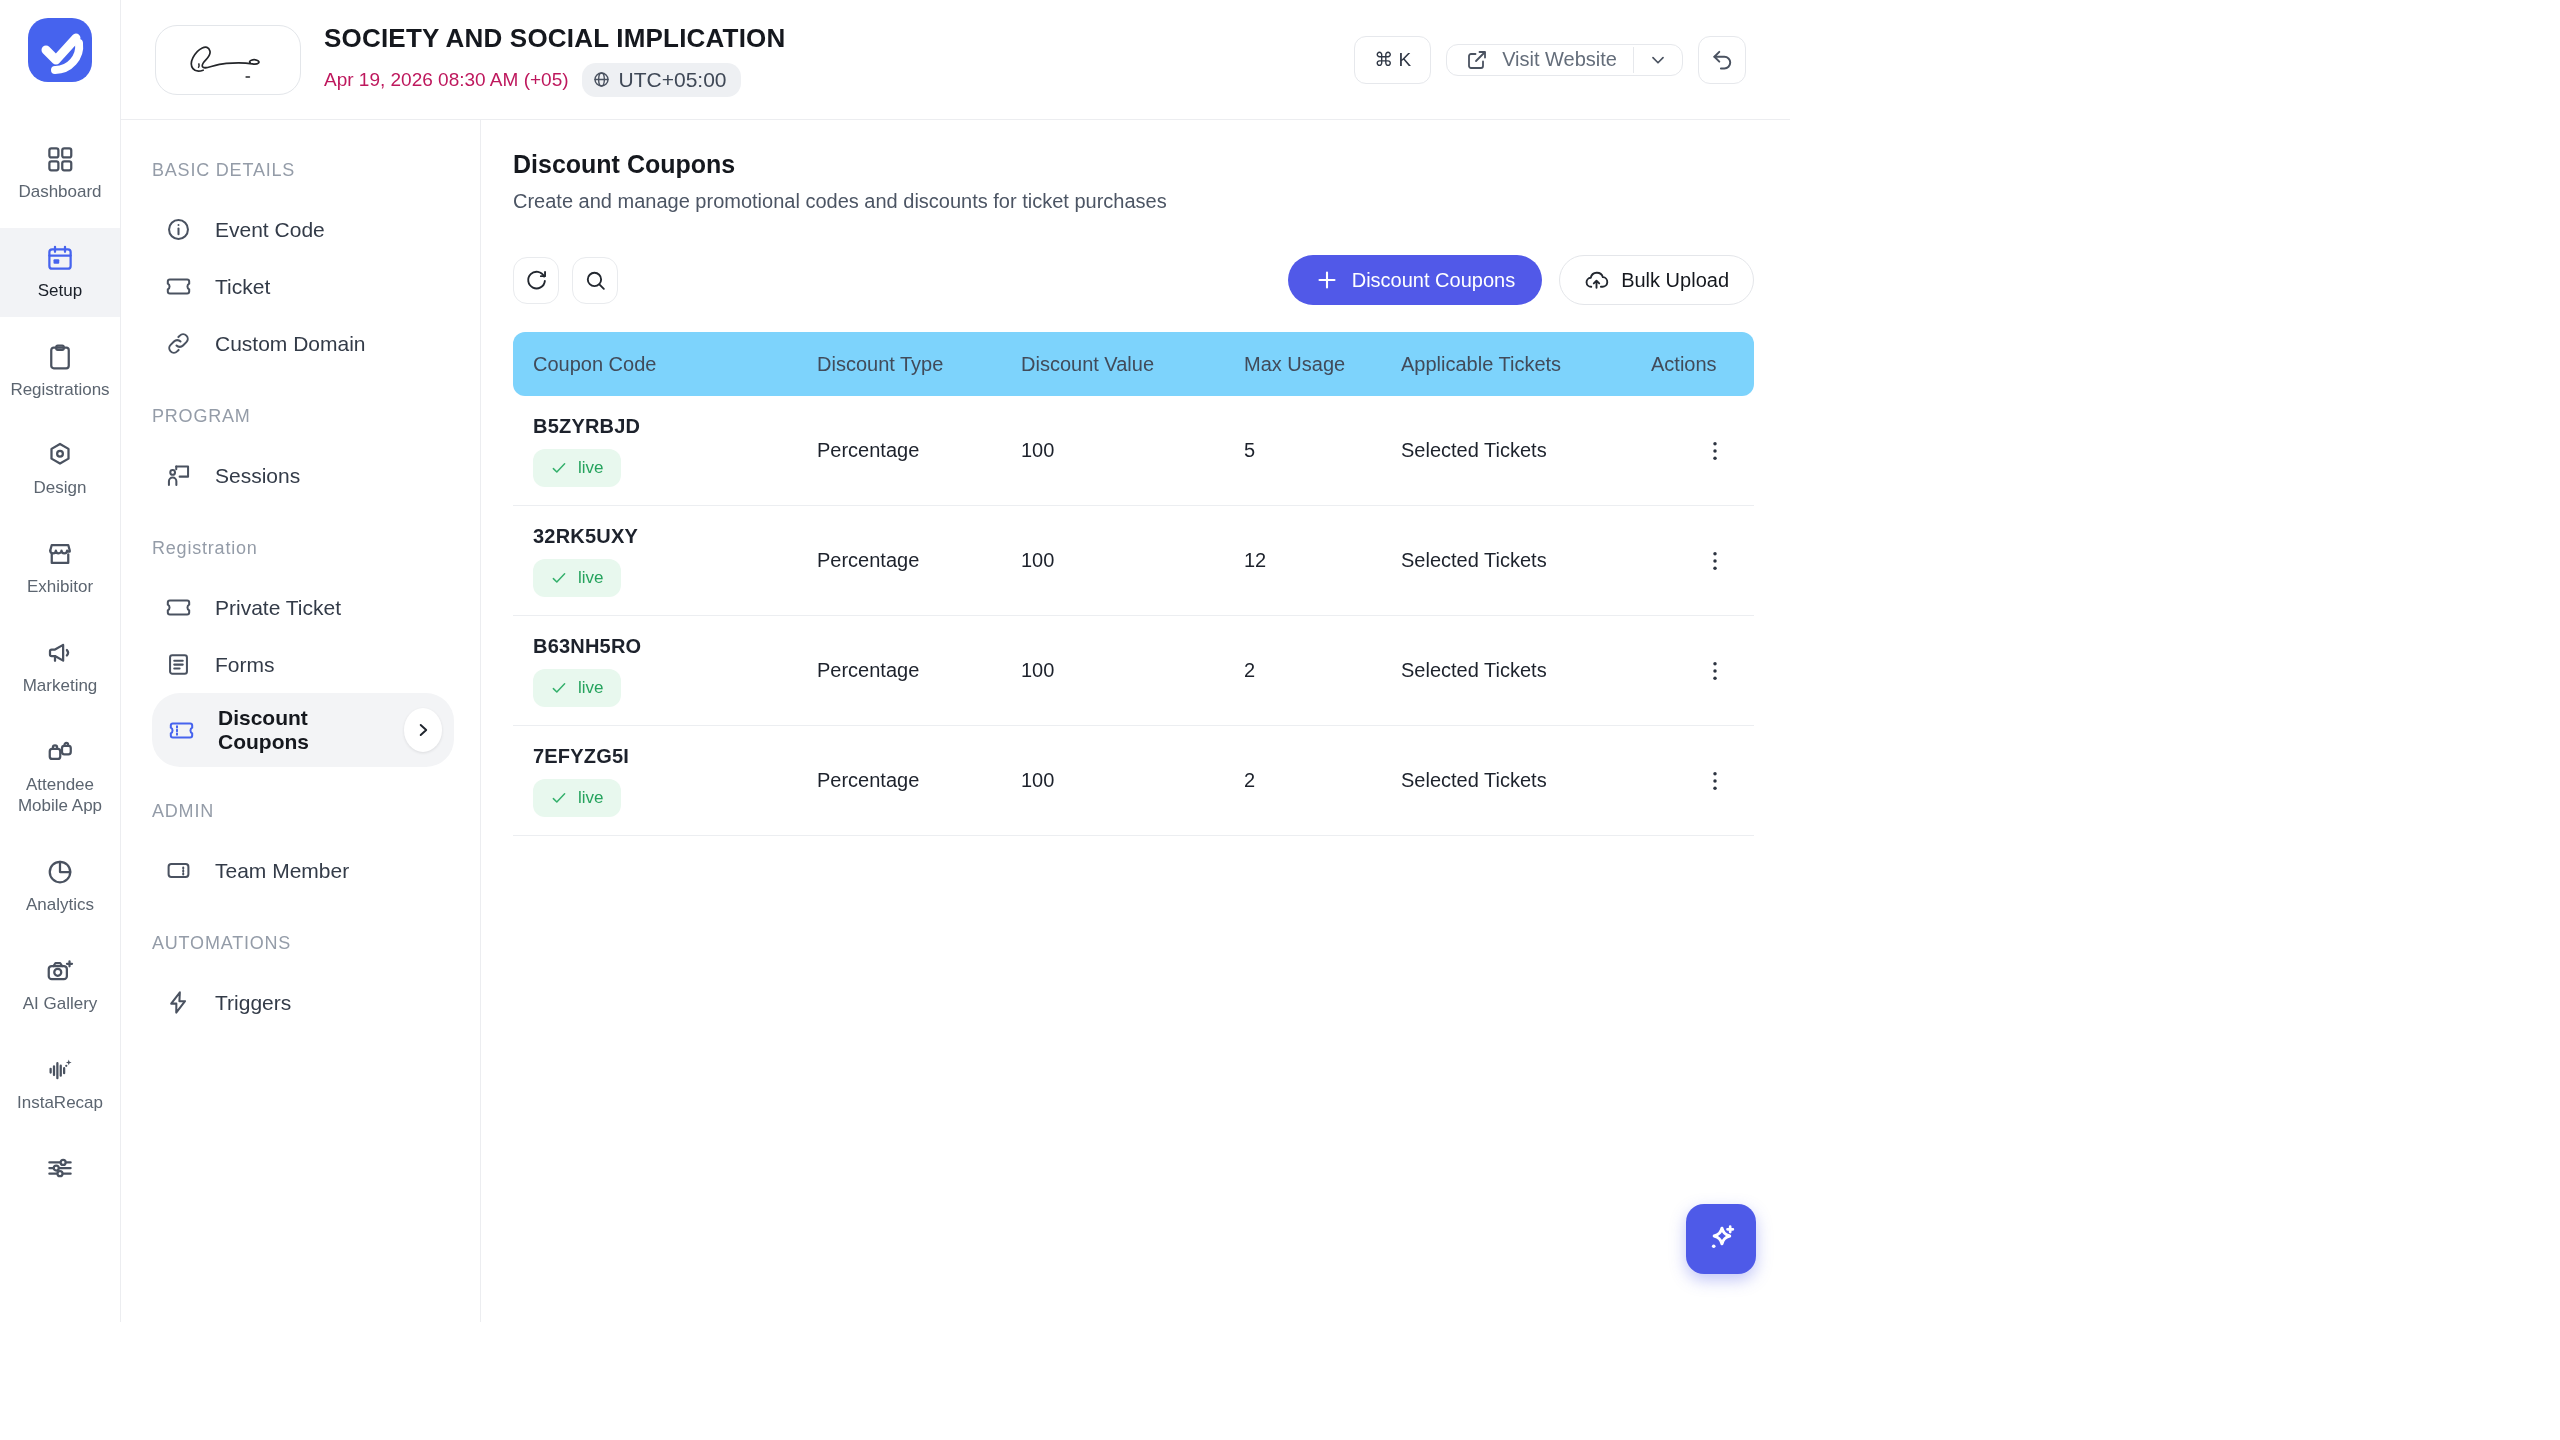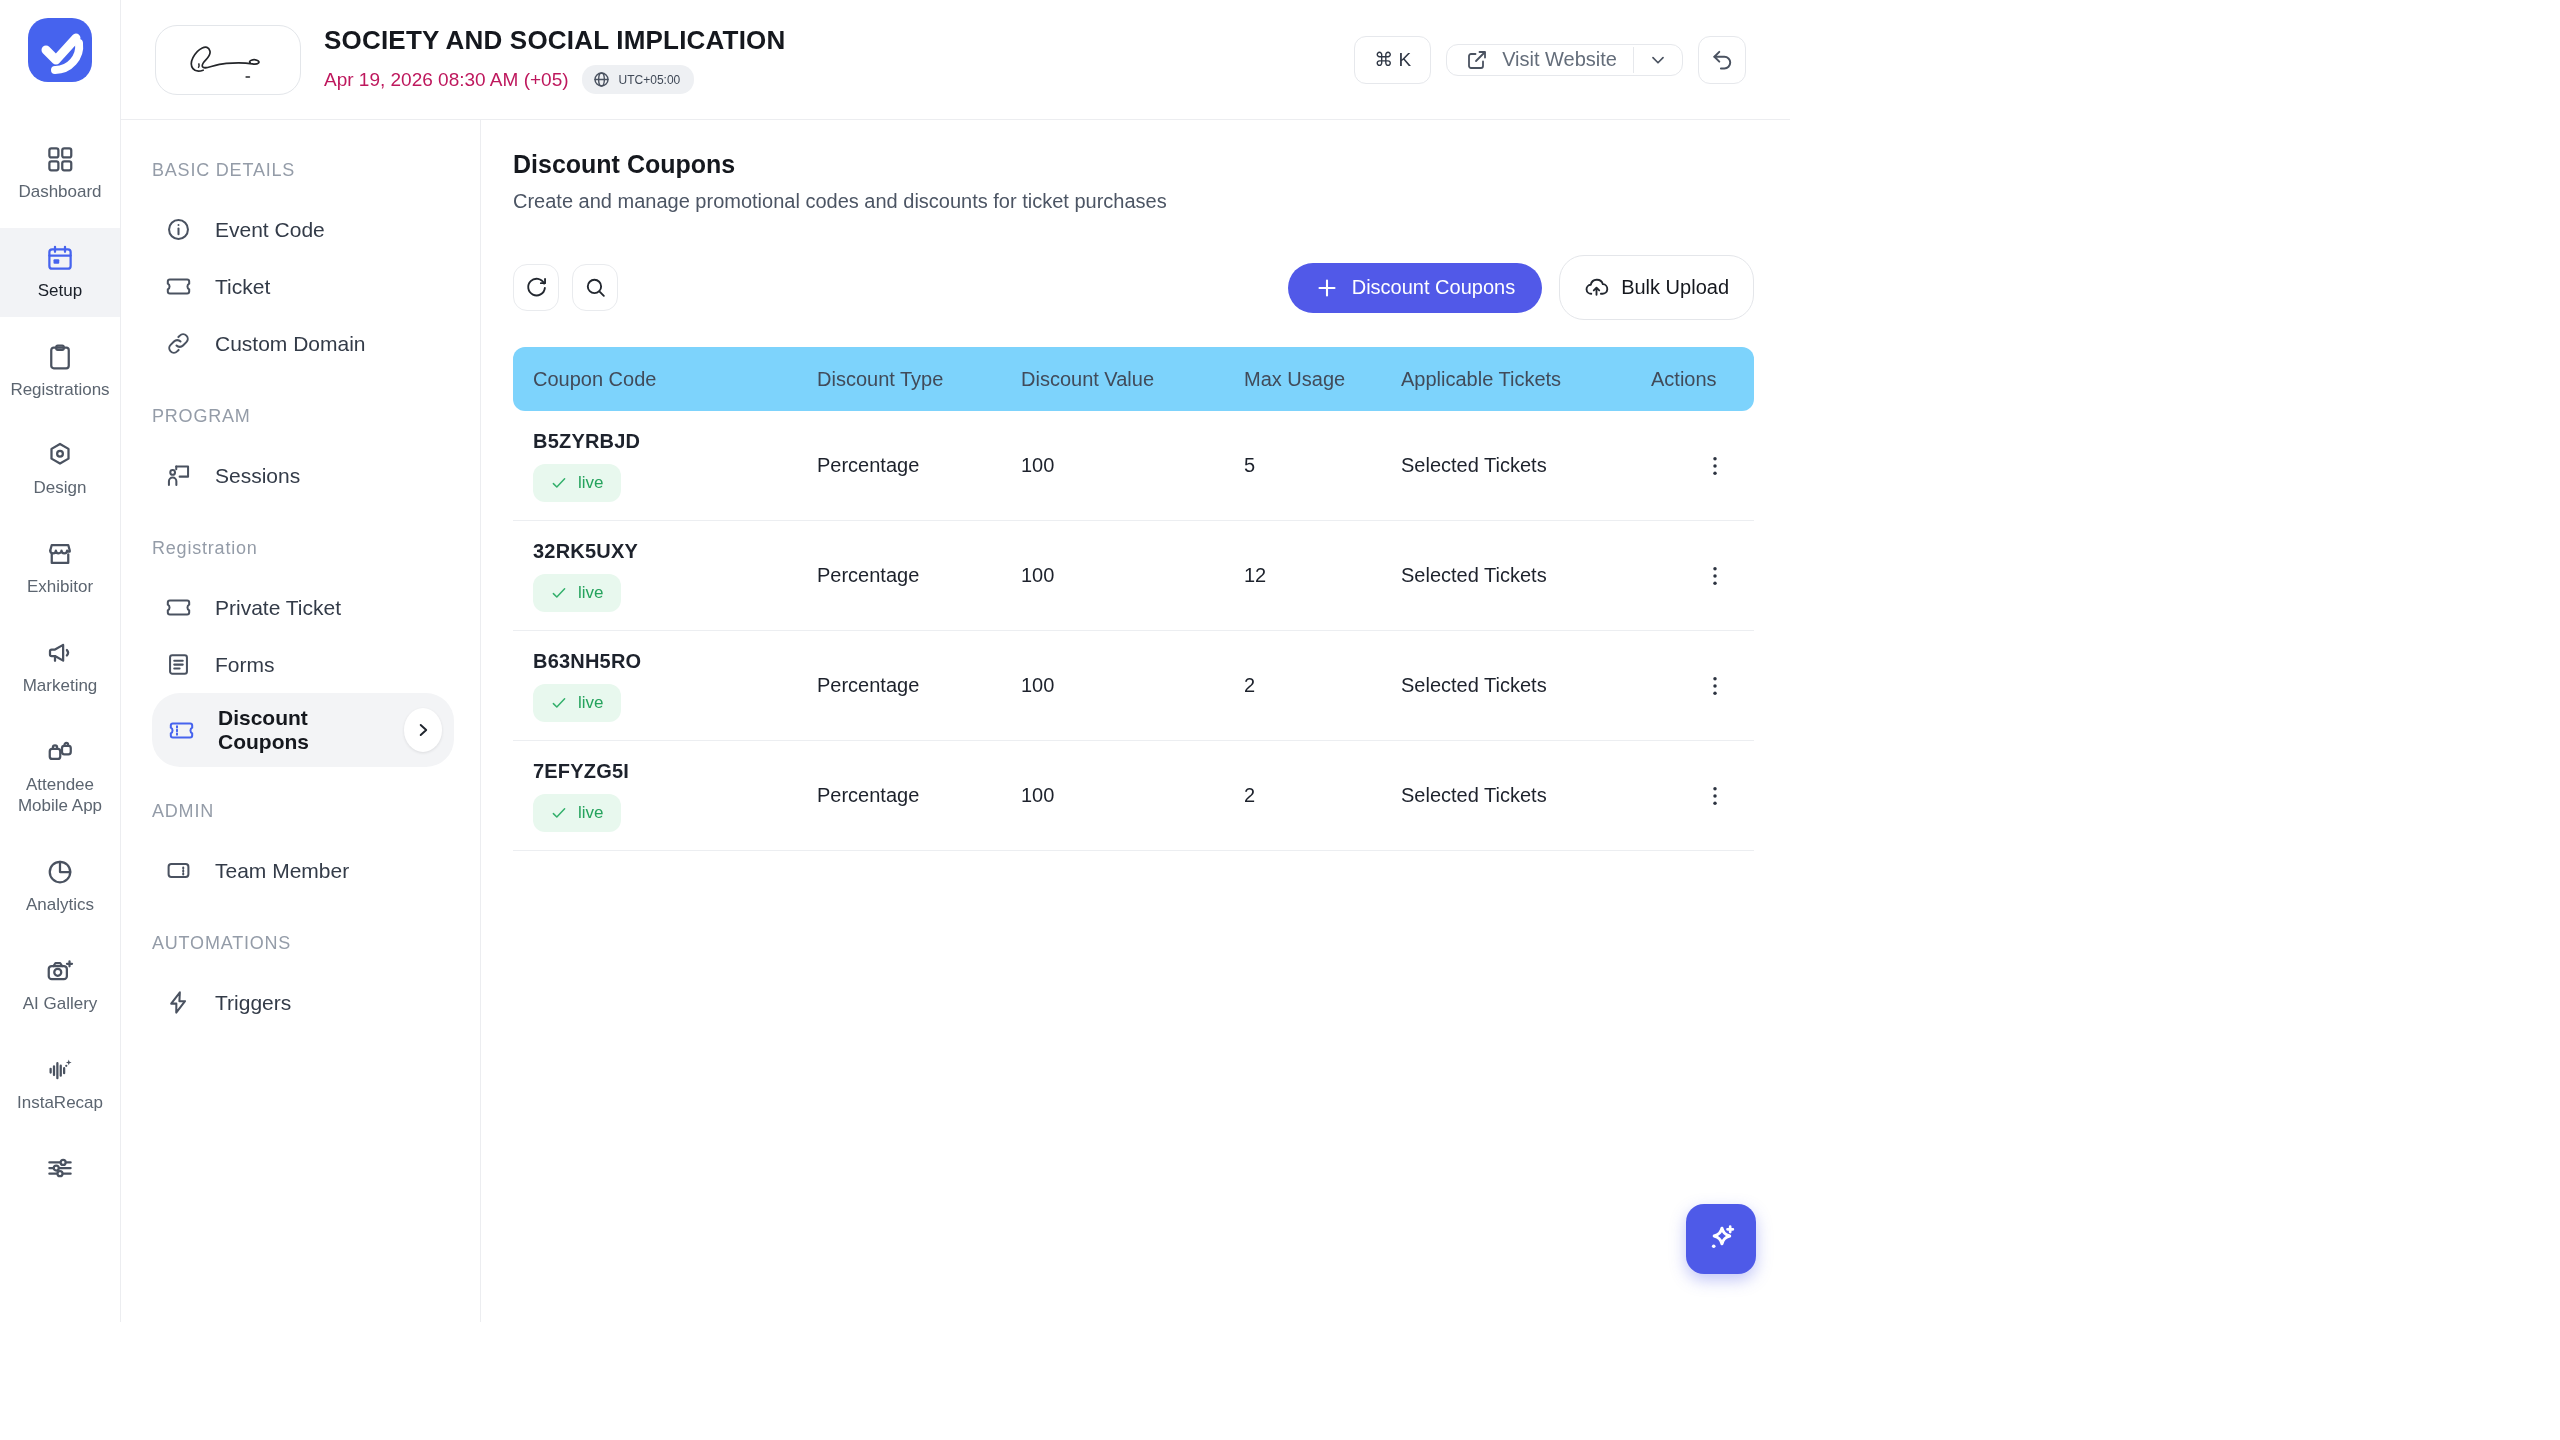--- a/index.html
+++ b/index.html
@@ -27,21 +27,21 @@
   
   .topbar { height:120px; min-height:120px; border-bottom:1px solid #ecedf0; display:flex;
     align-items:center; padding:0 44px 0 34px; }
   .thumb { width:146px; height:70px; border:1px solid #e3e6ea; border-radius:22px; background:#fff;
     display:flex; align-items:center; justify-content:center; flex:none; }
   .tblock { margin-left:23px; }
   .etitle { font-size:26px; font-weight:700; letter-spacing:.2px; color:#15181e; }
   .emeta { margin-top:9px; display:flex; align-items:center; gap:13px; }
   .edate { font-size:19px; color:#be185d; }
   .tz { display:flex; align-items:center; gap:8px; background:#eef0f3; border-radius:14px;
-    padding:5px 14px 5px 10px; font-size:12px; color:#3f4856; }
+    padding:5px 14px 5px 10px; font-size:21px; color:#3f4856; }
   .top-actions { margin-left:auto; display:flex; align-items:center; gap:15px; }
   .kbd-btn { height:48px; border:1px solid #e6e8ec; border-radius:12px; background:#fff; padding:0 19px;
     font-size:19px; color:#2f3745; display:flex; align-items:center; gap:4px; cursor:pointer; }
   .visit-btn { height:32px; border:1px solid #e6e8ec; border-radius:12px; background:#fff;
     display:flex; align-items:center; gap:13px; padding:0 13px 0 18px; cursor:pointer; }
   .visit-btn .vlb { font-size:20px; color:#646d7a; }
   .vdiv { width:1px; height:26px; background:#e6e8ec; margin-left:3px; }
   .undo-btn { width:48px; height:48px; border:1px solid #e6e8ec; border-radius:12px; background:#fff;
     display:flex; align-items:center; justify-content:center; cursor:pointer; }
 
@@ -65,21 +65,21 @@
   
   .main { flex:1; padding:30px 36px 0 32px; min-width:0; }
   .m-title { font-size:25px; font-weight:700; color:#15181e; }
   .m-sub { margin-top:11px; font-size:20px; color:#4c5564; }
   .toolbar { margin-top:42px; display:flex; align-items:center; }
   .icon-btn { width:46px; height:47px; border:1px solid #e9ebee; border-radius:14px; background:#fff;
     display:flex; align-items:center; justify-content:center; margin-right:13px; cursor:pointer; }
   .add-btn { margin-left:auto; height:50px; border:none; border-radius:25px; background:#5159e8; color:#fff;
     font-size:20px; display:flex; align-items:center; gap:13px; padding:0 27px; cursor:pointer;
     font-family:inherit; }
-  .bulk-btn { height:65px; border:1px solid #e4e6ea; border-radius:25px; background:#fff; color:#15181e;
+  .bulk-btn { height:50px; border:1px solid #e4e6ea; border-radius:25px; background:#fff; color:#15181e;
     font-size:20px; display:flex; align-items:center; gap:12px; padding:0 24px; margin-left:17px;
     cursor:pointer; font-family:inherit; }
 
   .table { margin-top:27px; }
   .thead, .trow { display:grid; grid-template-columns:284px 204px 223px 157px 250px 1fr;
     align-items:center; padding-left:20px; }
   .thead { background:#7dd3fc; border-radius:12px; height:64px; }
   .th { font-size:20px; color:#414b5a; }
   .trow { min-height:110px; border-bottom:1px solid #eceef1; }
   .cell { font-size:20px; color:#1d222c; }

